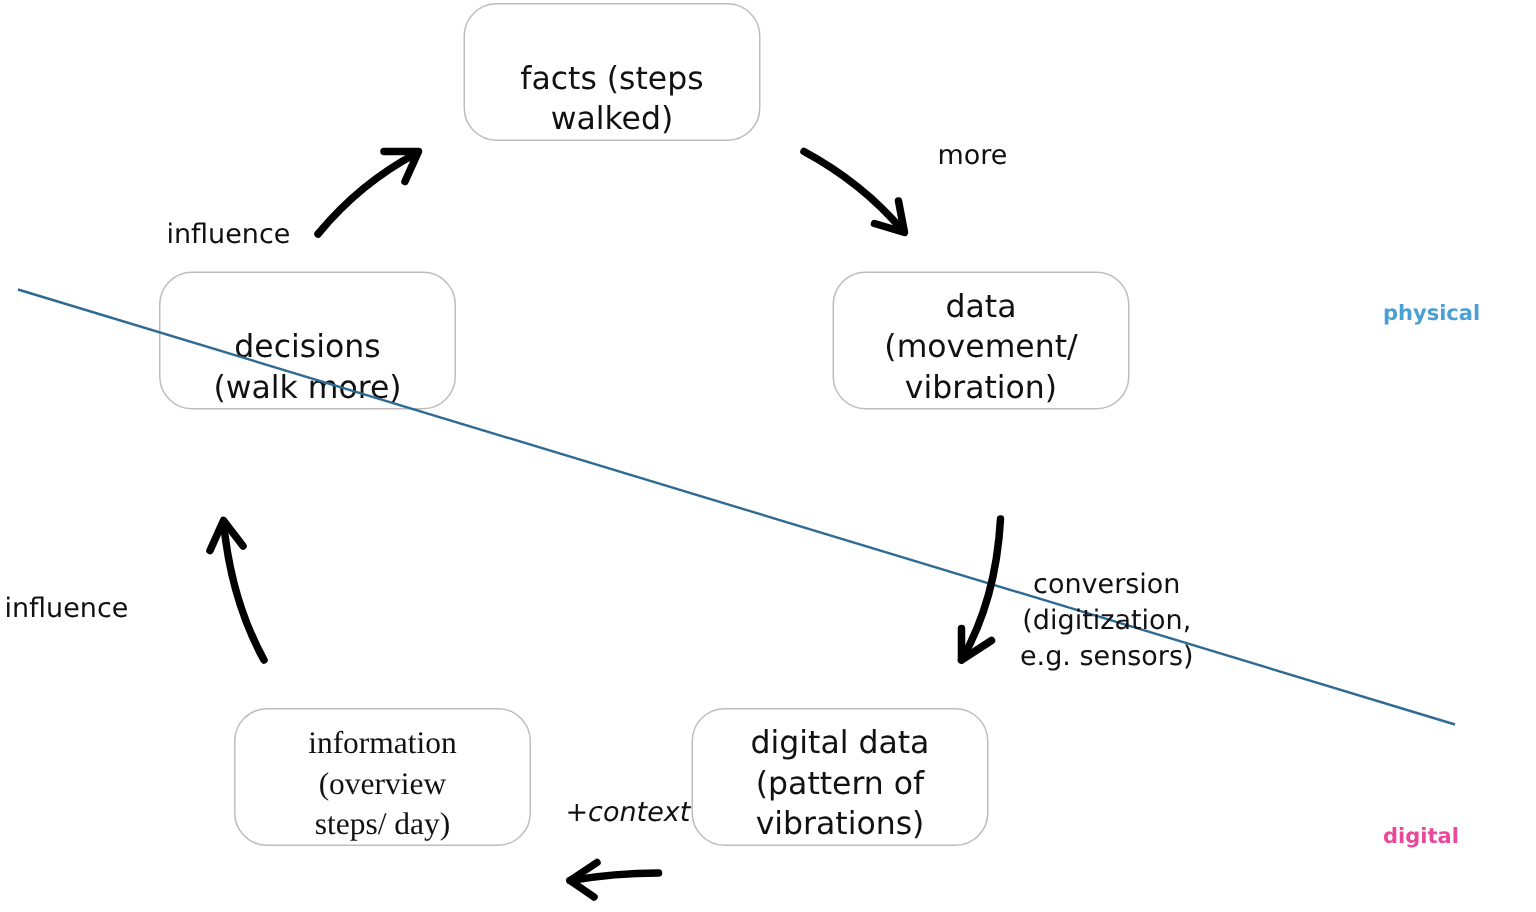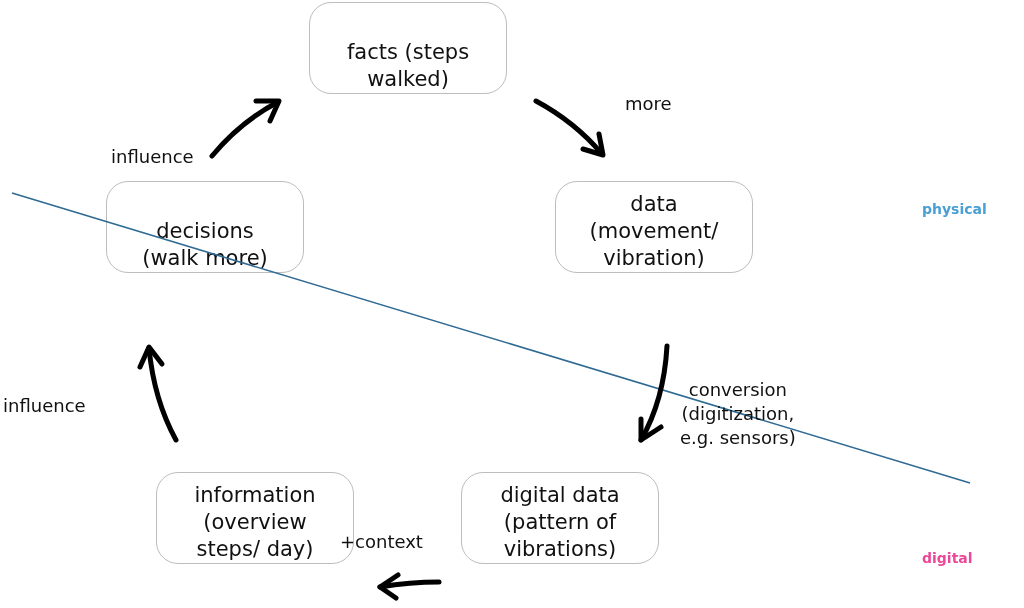--- a/index.html
+++ b/index.html
@@ -23,21 +23,21 @@
 <div class="box" style="left:555px; top:181px;">
   <span class="box-text">data
 (movement/
 vibration)</span>
 </div>
 <div class="box" style="left:461px; top:472px;">
   <span class="box-text">digital data
 (pattern of
 vibrations)</span>
 </div>
-<div class="box" style="left:156px; top:472px;">
+<div class="box" style="left:156px; top:472px;font-family:Liberation Serif, serif;">
   <span class="box-text">information
 (overview
 steps/ day)</span>
 </div>
 <div class="box" style="left:62px; top:181px;margin-left:44px;">
   <span class="box-text">decisions
 (walk more)</span>
 </div>
 
 <svg class="overlay" viewBox="0 0 1024 608">
@@ -67,17 +67,17 @@
     <path d="M176,440 Q154,400 149,348"></path>
     <path d="M140,367 L149,347 L162,364"></path>
   </g>
 </svg>
 
 <div class="label" style="left:111px; top:98px;margin-top:47px;">influence</div>
 <div class="label" style="left:625px; top:92px;">more</div>
 <div class="label" style="left:680px; top:378px;">conversion
 (digitization,
 e.g. sensors)</div>
-<div class="label" style="left:340px; top:530px;">+context</div>
+<div class="label" style="left:377px; top:530px;font-style:italic;">+context</div>
 <div class="label" style="left:3px; top:394px;">influence</div>
 
 <div class="region" style="left:922px; top:201px; color:#4a9fd4;">physical</div>
 <div class="region" style="left:922px; top:550px; color:#ec4899;">digital</div>
 
 </body></html>

